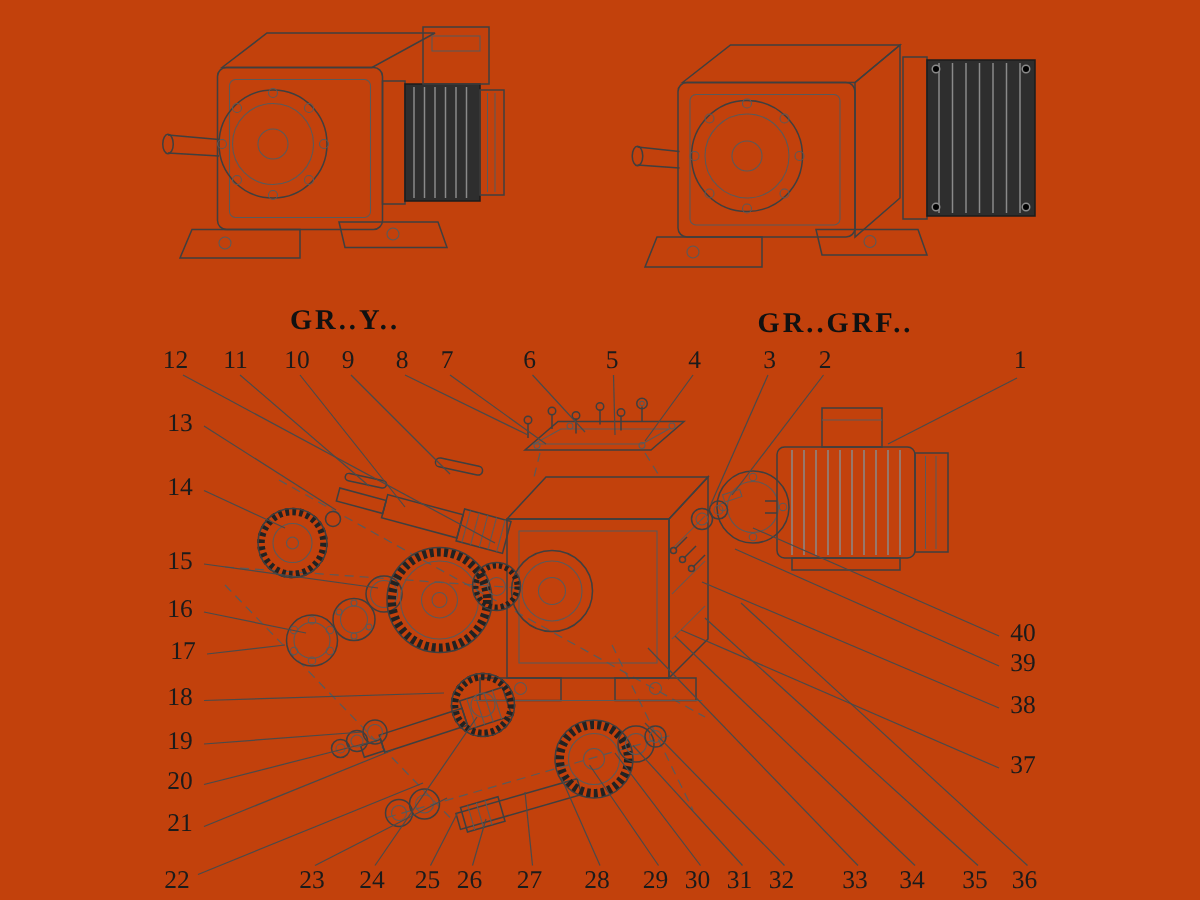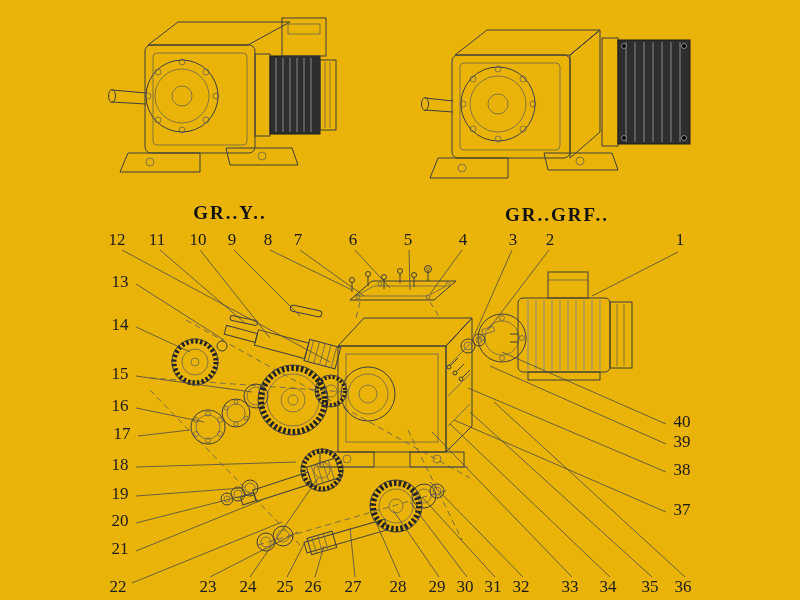--- a/index.html
+++ b/index.html
@@ -1,16 +1,16 @@
 <!DOCTYPE html>
 <html><head>
 <meta charset="utf-8">
 <style>
   html,body{margin:0;padding:0;background:#fff;}
-  .page{position:relative;width:800px;height:600px;background:#eab308;overflow:hidden;
+  .page{position:relative;width:800px;height:600px;background:#c2410c;overflow:hidden;
         font-family:"Liberation Serif", serif;}
   svg{position:absolute;left:0;top:0;}
   .callout{font-family:"Liberation Serif", serif;font-size:17px;fill:#1b1b1b;}
   .model-label{font-family:"Liberation Serif", serif;font-size:19px;font-weight:bold;
                fill:#111;letter-spacing:2px;}
   .ln{stroke:#3f3f3f;stroke-width:1;fill:none;}
   .ln-thin{stroke:#5a5a5a;stroke-width:0.7;fill:none;}
   .ldr{stroke:#4a4a4a;stroke-width:0.8;fill:none;}
   .dash{stroke:#5a5a5a;stroke-width:0.8;fill:none;stroke-dasharray:6 4;}
   .teeth{stroke:#222;fill:none;}

